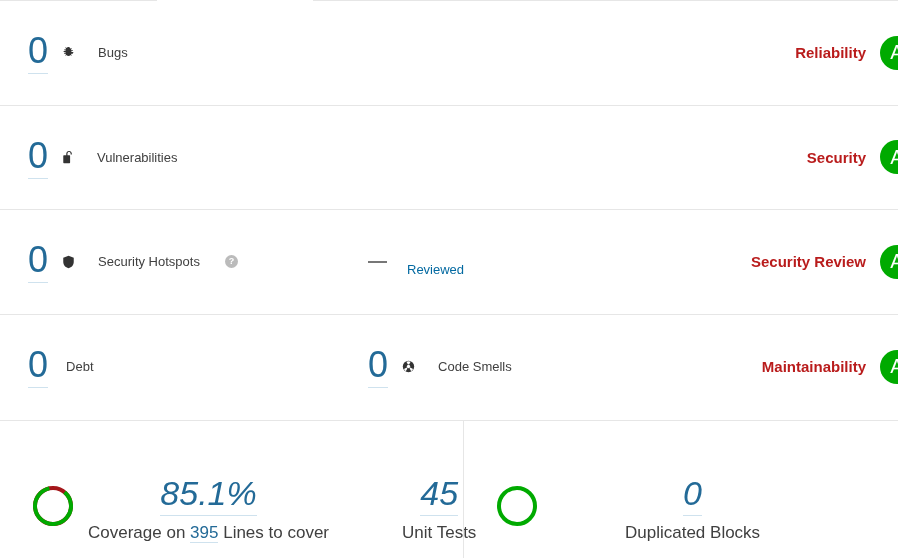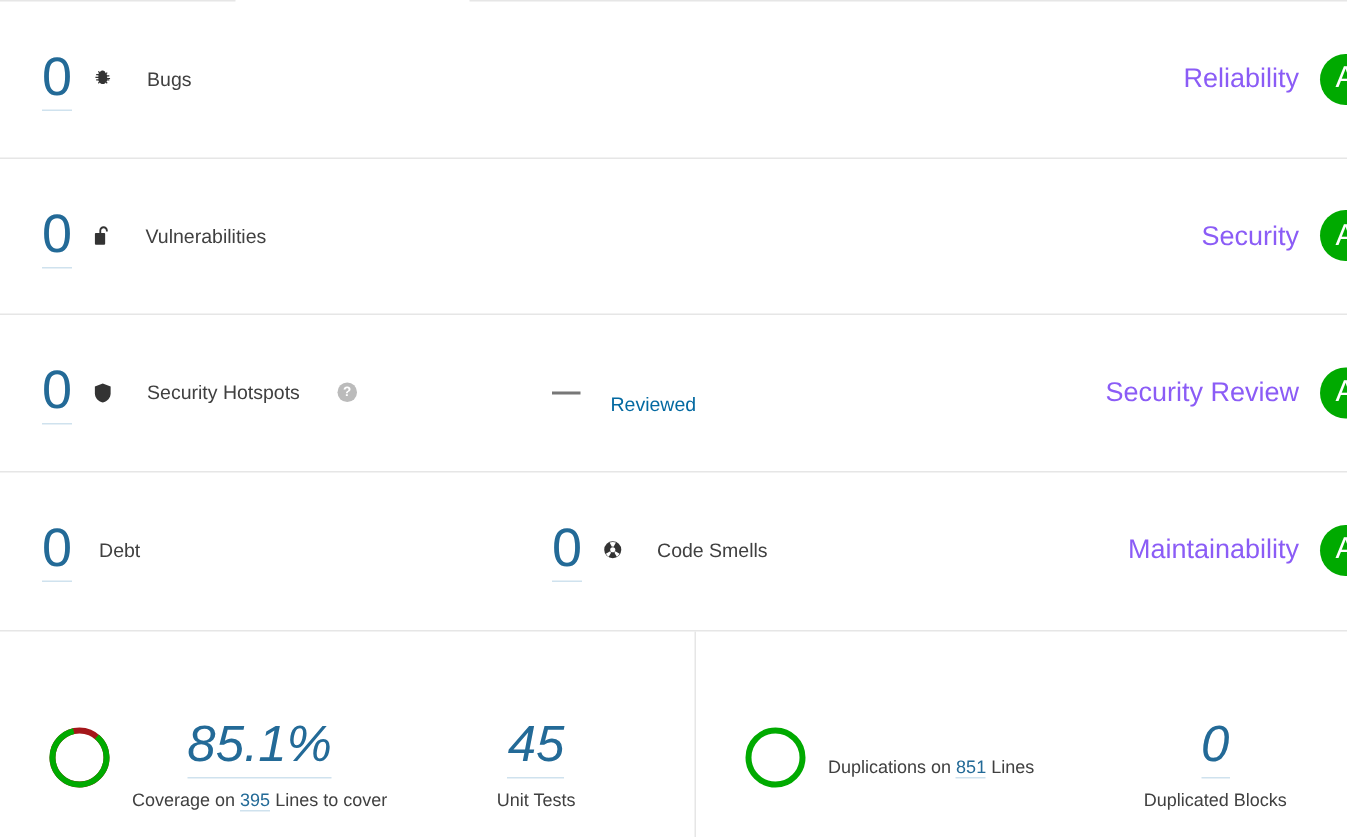--- a/index.html
+++ b/index.html
@@ -116,23 +116,24 @@
     position: absolute;
     right: 0;
     top: 0;
     height: 100%;
     display: flex;
     align-items: center;
     gap: 14px;
     padding-right: 0;
   }
   .rating-name {
-    font-size: 18px;
-    color: #8b5cf6;
+    font-size: 15px;
+    color: #b91c1c;
     white-space: nowrap;
+    font-weight: bold;
   }
   .rating-badge {
     width: 34px;
     height: 34px;
     border-radius: 50%;
     background: #00aa00;
     color: #fff;
     font-size: 20px;
     font-weight: 400;
     display: flex;
@@ -174,21 +175,21 @@
     font-size: 34px;
     line-height: 42px;
     font-weight: 300;
     color: #236a97;
     border-bottom: 1px solid #cfe2ee;
     padding-bottom: 1px;
     cursor: pointer;
     font-style: italic;
   }
   .stat-caption {
-    font-size: 12px;
+    font-size: 17px;
     color: #404040;
     margin-top: 7px;
     white-space: nowrap;
   }
   .inline-link {
     color: #236a97;
     border-bottom: 1px solid #cfe2ee;
     cursor: pointer;
   }
 </style>
@@ -310,25 +311,20 @@
     </div>
   </div>
 
   <div class="panel right">
     <div class="donut-wrap">
       <svg width="46" height="46" viewBox="0 0 46 46">
         <circle cx="23" cy="23" r="18" fill="none" stroke="#00aa00" stroke-width="4"></circle>
       </svg>
     </div>
     <div class="stat first">
-      <span class="stat-caption">
-        <span>Duplications on</span>
-        <span class="inline-link">851</span>
-        <span>Lines</span>
-      </span>
     </div>
     <div class="stat" style="margin-left:73px">
       <span class="stat-value">0</span>
       <span class="stat-caption">Duplicated Blocks</span>
     </div>
   </div>
 
 </div>
 
 </body></html>

